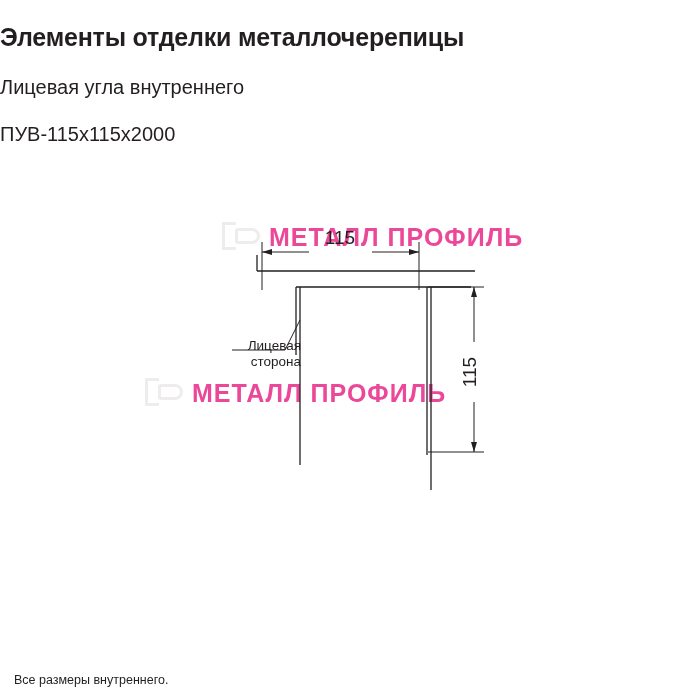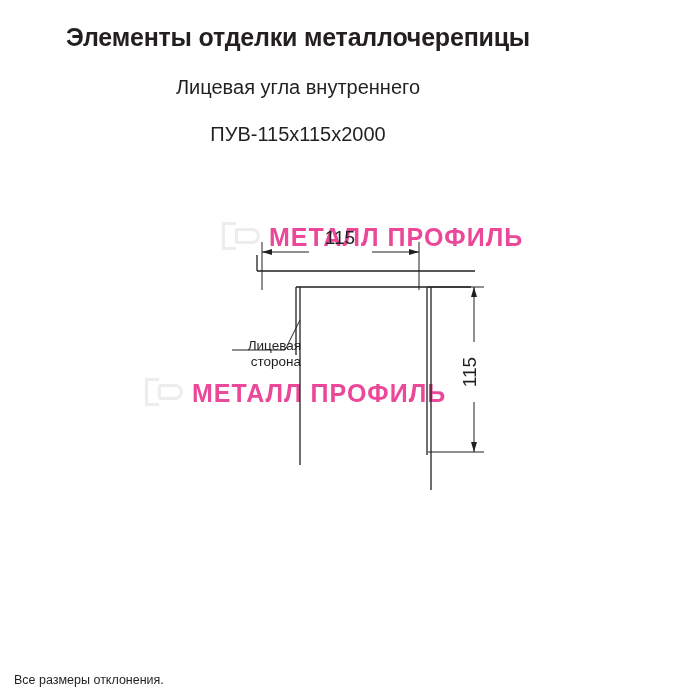--- a/index.html
+++ b/index.html
@@ -15,21 +15,21 @@
     font-family: "Liberation Sans", sans-serif;
     color: #231f20;
   }
 
   
   .header {
     position: absolute;
     top: 0;
     left: 0;
     width: 596px;
-    text-align: center;
+    text-align: left;
   }
   .title-main {
     margin-top: 22px;
     font-size: 25px;
     font-weight: bold;
     letter-spacing: -0.2px;
     line-height: 1.2;
   }
   .title-sub {
     margin-top: 22px;
@@ -193,14 +193,14 @@
 
   <line x1="296" y1="287" x2="471" y2="287" stroke="#231f20" stroke-width="1.3"></line>
 
   <line x1="296" y1="287" x2="296" y2="355" stroke="#231f20" stroke-width="1.3"></line>
 
   <line x1="427" y1="287" x2="427" y2="455" stroke="#231f20" stroke-width="1.3"></line>
   <line x1="471" y1="287" x2="471" y2="455" stroke="#231f20" stroke-width="1.3" opacity="0"></line>
 </svg>
 
 <div class="footer">
-  <div>Все размеры отклонения.</div>
+  <div>Все размеры внутреннего.</div>
 </div>
 
 </body></html>

